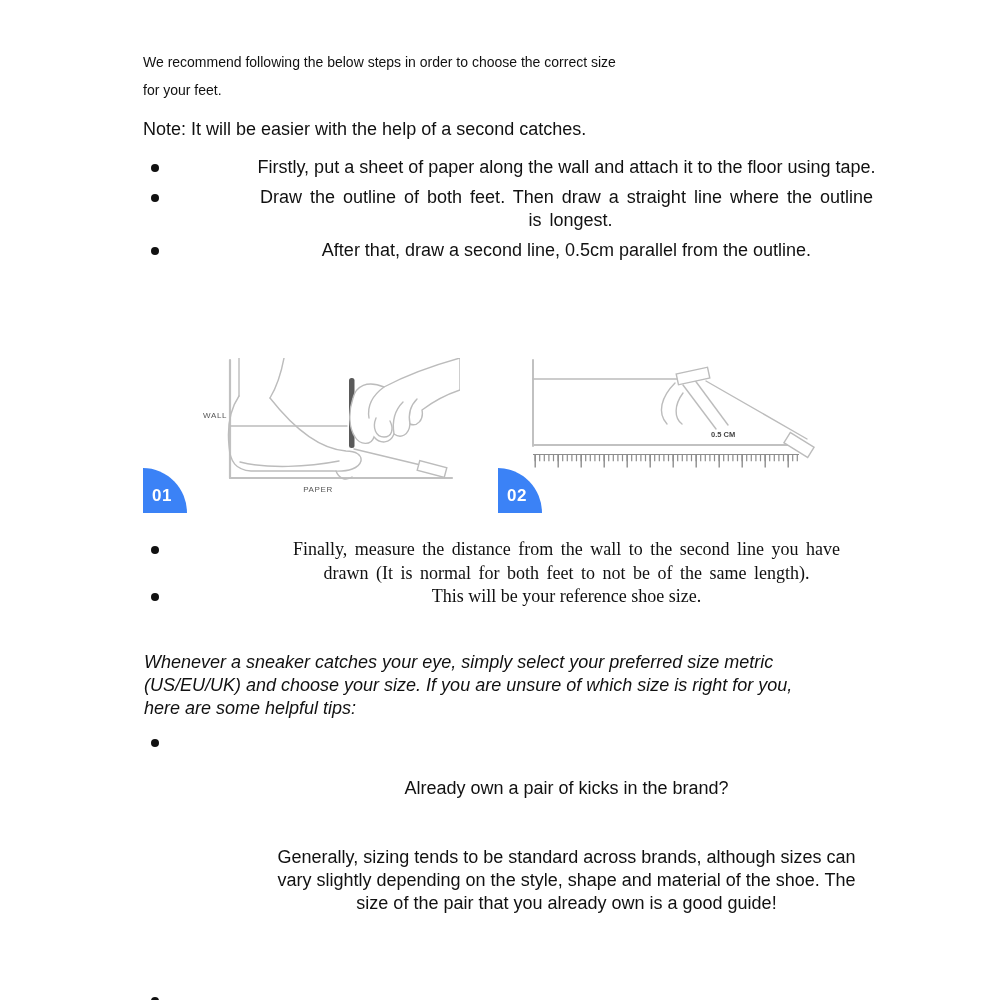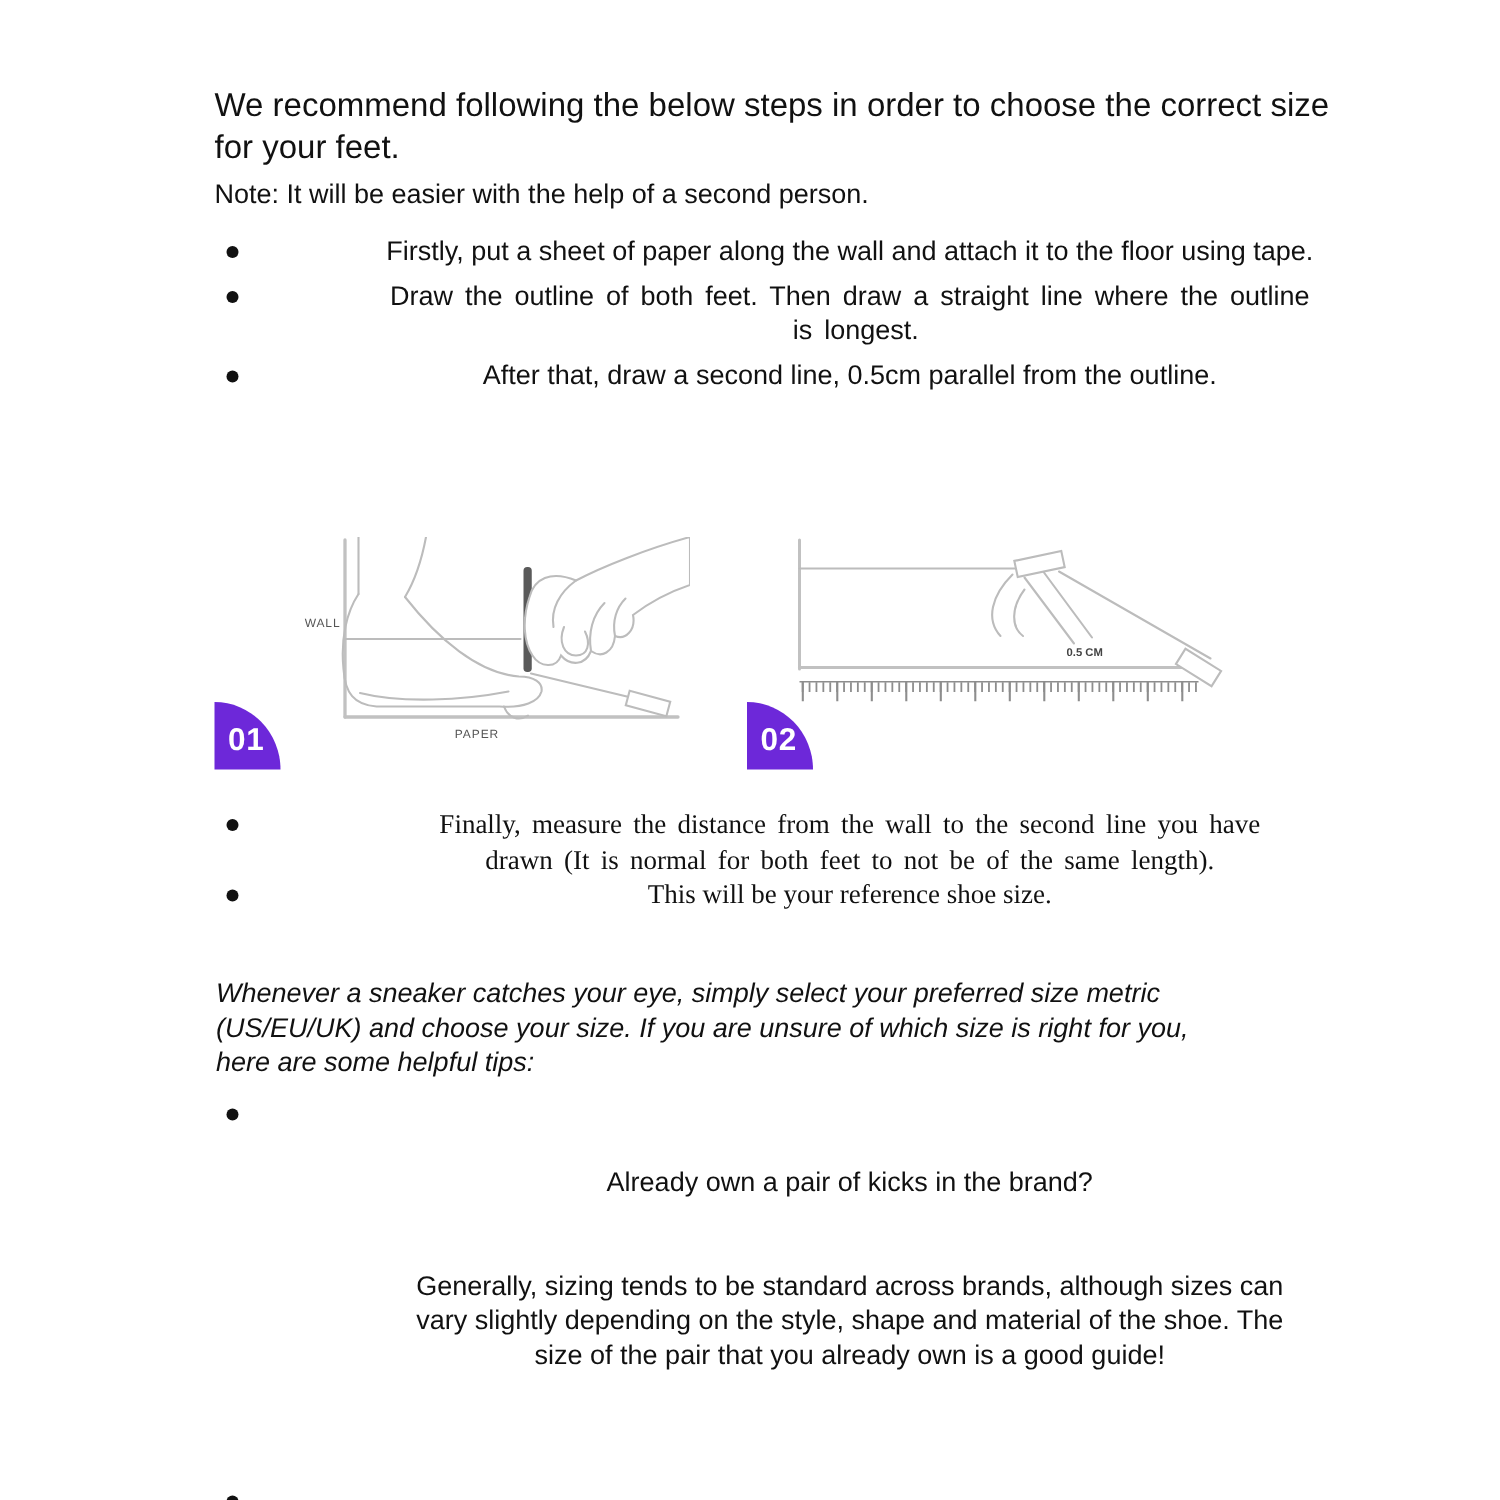--- a/index.html
+++ b/index.html
@@ -1,50 +1,50 @@
 <!DOCTYPE html>
 <html><head>
 <meta charset="utf-8">
 <style>
   html,body{margin:0;padding:0;background:#fff;}
   .page{position:relative;width:1000px;height:1000px;background:#fff;
         font-family:"Liberation Sans","DejaVu Sans",sans-serif;color:#111;overflow:hidden;}
   .pre{white-space:pre-wrap;}
-  .intro{position:absolute;left:143px;top:34px;width:800px;font-size:22px;line-height:28px;}
+  .intro{position:absolute;left:143px;top:34px;width:800px;font-size:14px;line-height:28px;}
   .note{position:absolute;left:143px;top:100px;width:800px;font-size:18px;line-height:23px;}
   ul{list-style:none;margin:0;padding:0;text-align:center;}
   li{position:relative;padding-left:37px;font-size:18px;white-space:pre-wrap;}
   li::before{content:"";position:absolute;left:8px;top:8px;width:8px;height:8px;border-radius:50%;background:#111;}
   .steps{position:absolute;left:143px;top:156px;width:810px;}
   .steps li{line-height:23.5px;margin-bottom:6px;}
   .results{position:absolute;left:143px;top:538px;width:810px;font-family:Liberation Serif, serif;}
   .results li{line-height:23.5px;margin:0;}
   .wspace{word-spacing:3px;}
   .sizing{position:absolute;left:144px;top:633px;width:810px;font-size:18px;line-height:23px;font-style:italic;}
   .tips{position:absolute;left:143px;top:731px;width:810px;}
   .tips li{line-height:23px;margin-bottom:28px;}
   .fig{position:absolute;top:358px;height:157px;}
   #fig1{left:143px;width:317px;}
   #fig2{left:498px;width:432px;}
-  .badge{position:absolute;left:0;top:110px;width:44px;height:45px;background:#6d28d9;
-         border-radius:0 100% 0 0;color:#fff;font-weight:bold;font-size:21px;
+  .badge{position:absolute;left:0;top:110px;width:44px;height:45px;background:#3b82f6;
+         border-radius:0 100% 0 0;color:#fff;font-weight:bold;font-size:17px;
          display:flex;align-items:flex-end;padding:0 0 7px 9px;box-sizing:border-box;letter-spacing:.5px;}
   svg{display:block;}
   svg text{font-family:"Liberation Sans","DejaVu Sans",sans-serif;}
   .lab{font-size:8px;fill:#555;letter-spacing:.6px;}
   .meas{font-size:7.5px;fill:#444;font-weight:bold;}
 </style>
 </head>
 <body>
 
 <div class="page">
 
   <p class="intro pre">We recommend following the below steps in order to choose the correct size
 for your feet.</p>
-  <p class="note pre">Note: It will be easier with the help of a second person.</p>
+  <p class="note pre">Note: It will be easier with the help of a second catches.</p>
 
   <ul class="steps">
     <li>Firstly, put a sheet of paper along the wall and attach it to the floor using tape.</li>
     <li class="wspace">Draw the outline of both feet. Then draw a straight line where the outline
  is longest.</li>
     <li>After that, draw a second line, 0.5cm parallel from the outline.</li>
   </ul>
 
   <div class="fig" id="fig1">
     <svg viewBox="0 0 317 157" width="317" height="157">

